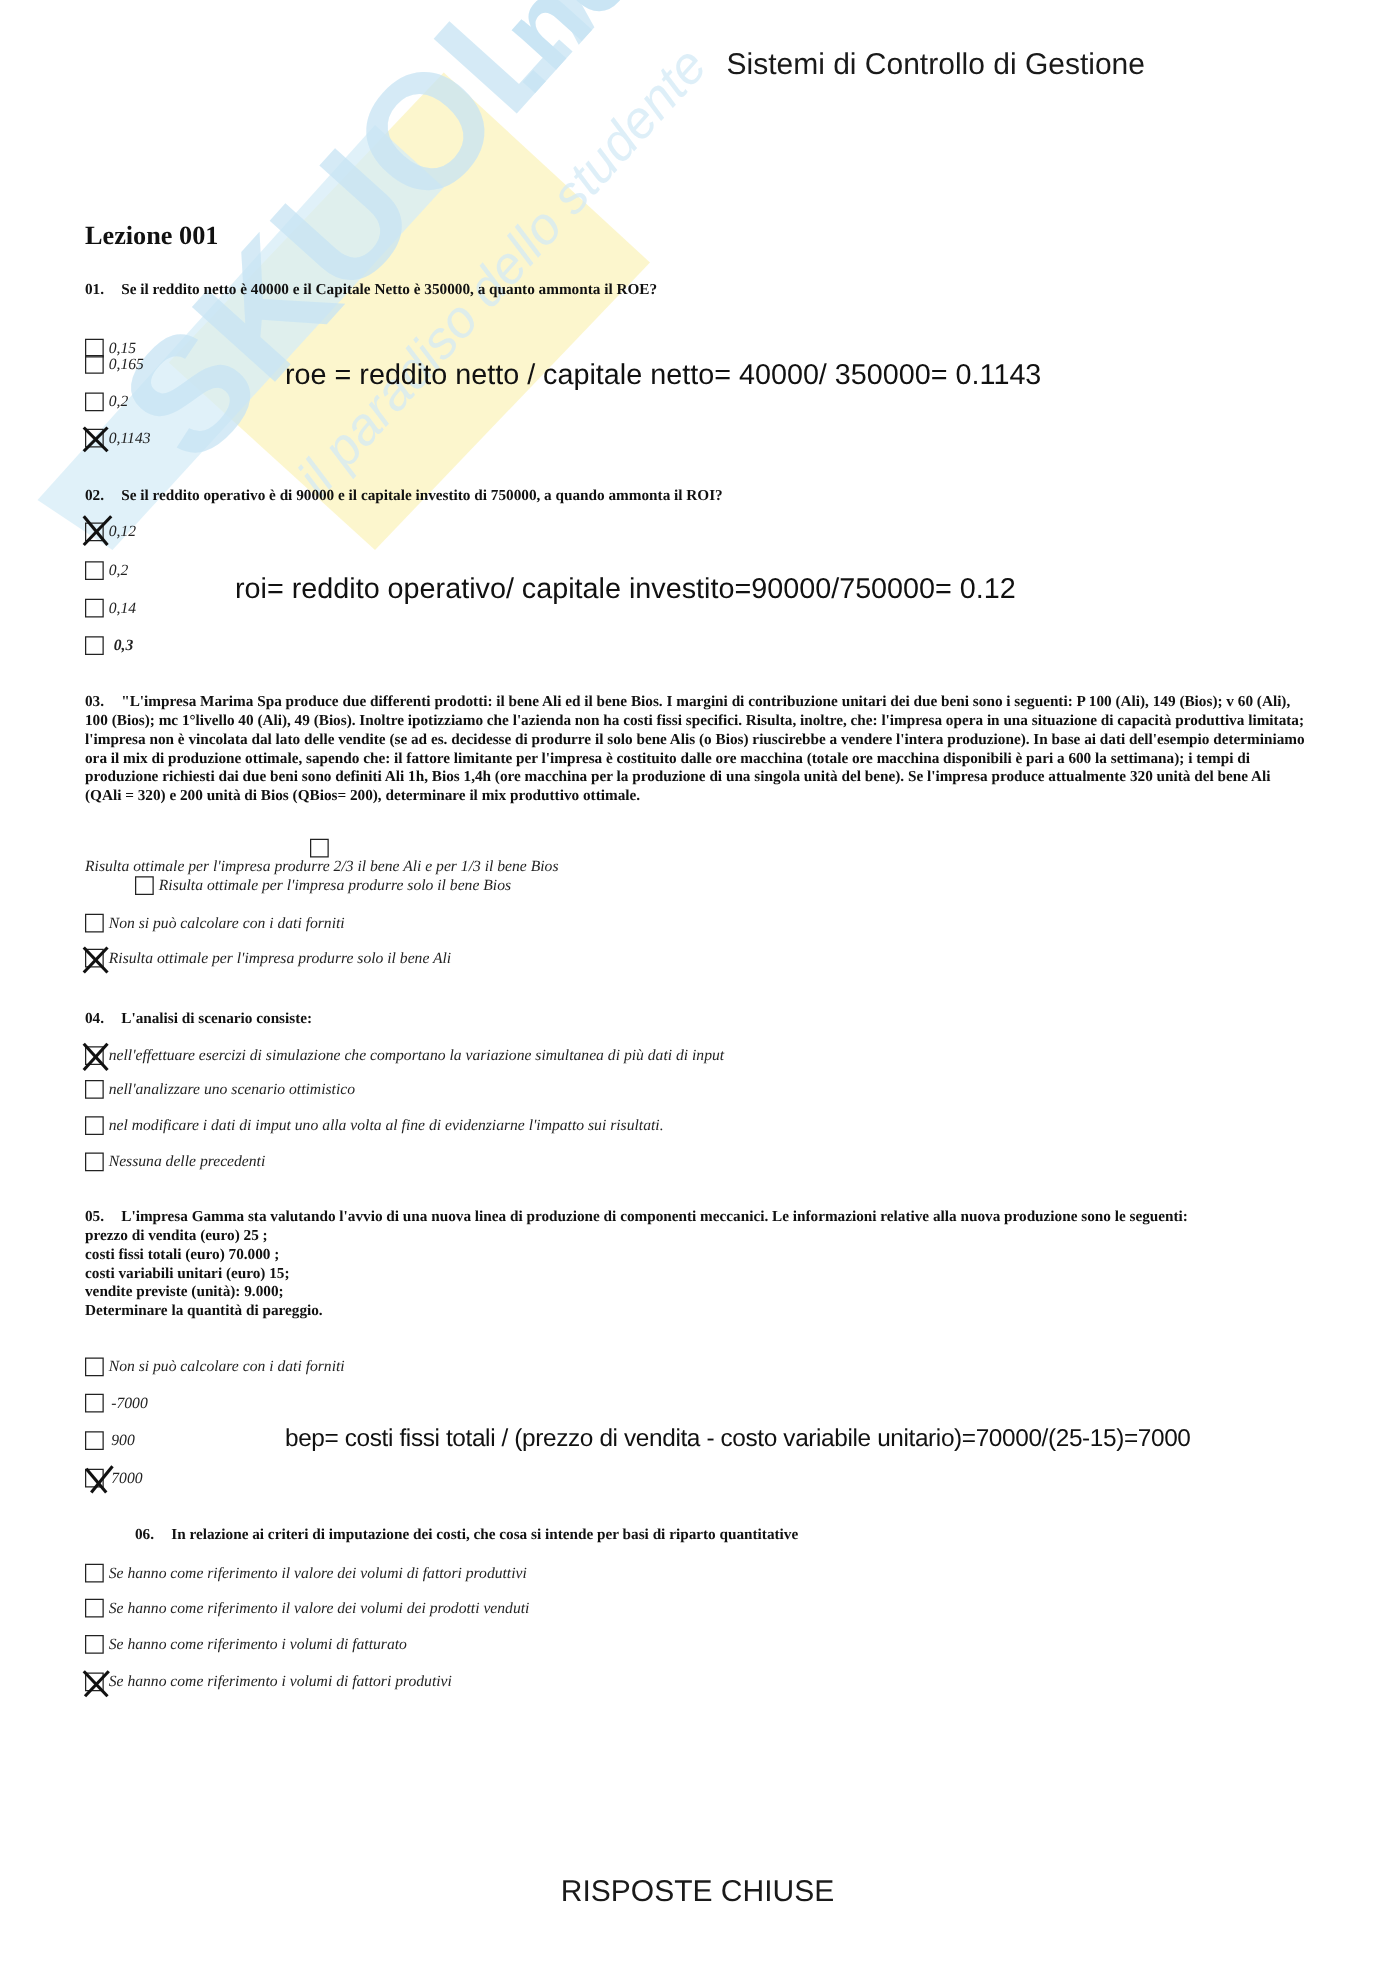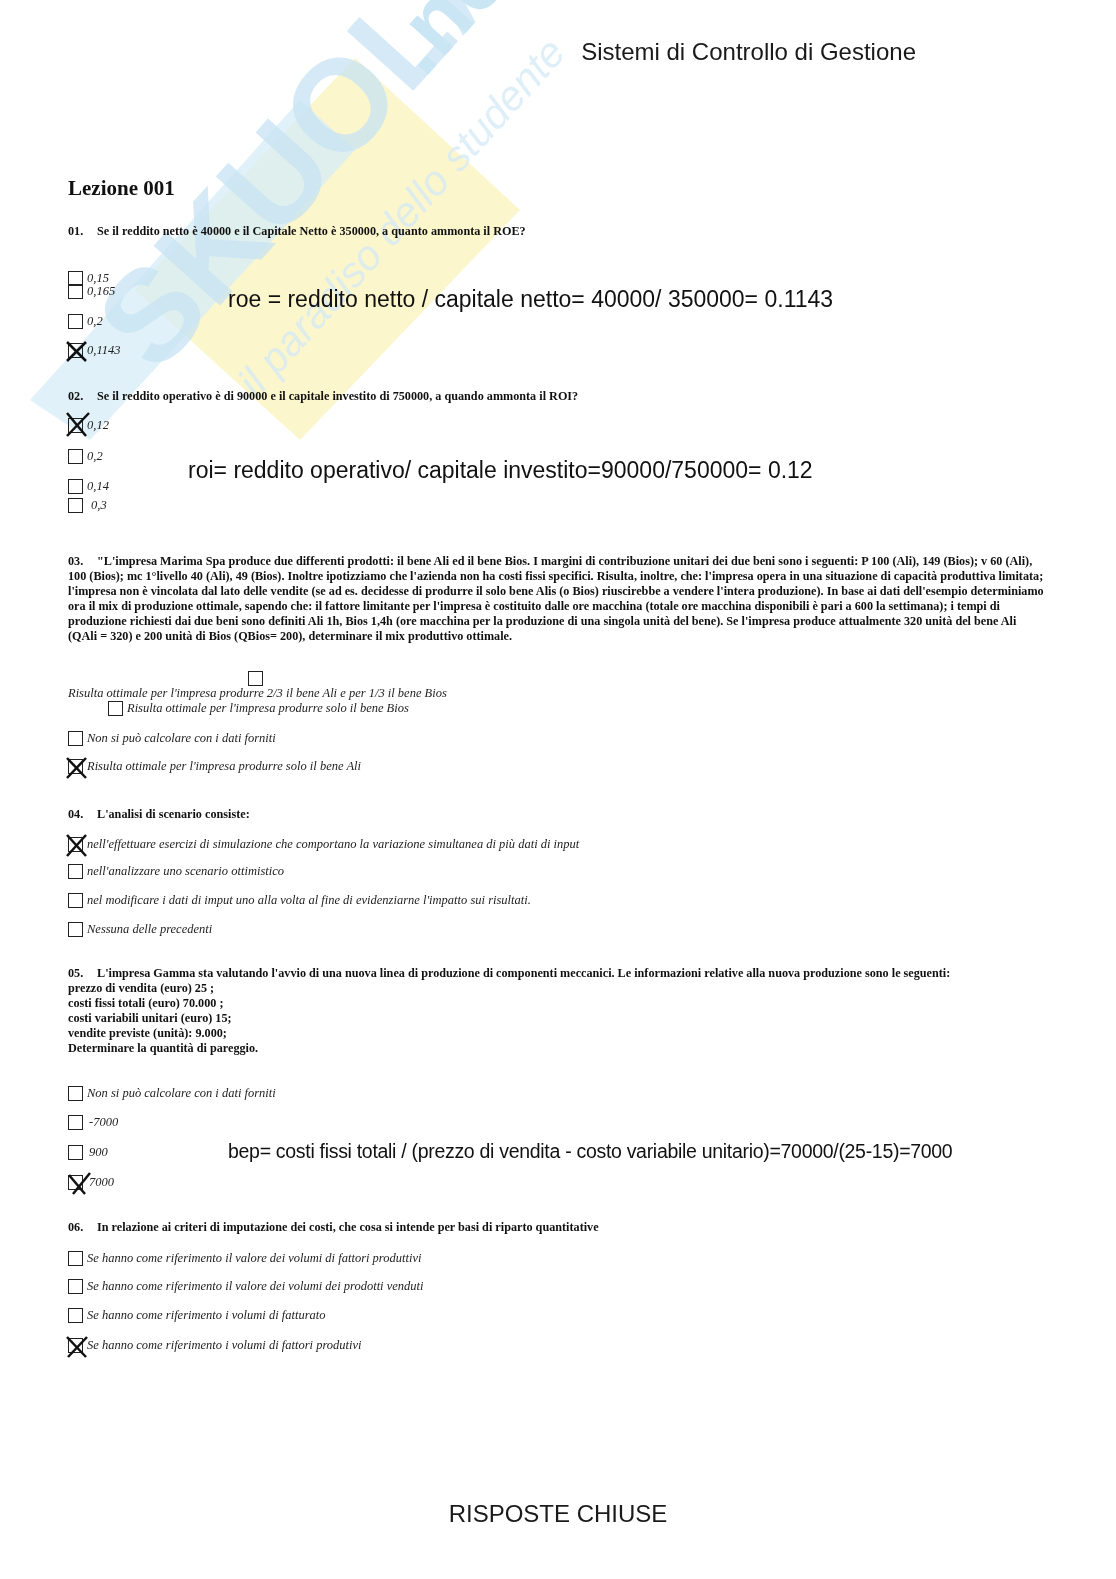--- a/index.html
+++ b/index.html
@@ -101,21 +101,21 @@
     <span>0,12</span>
   </div>
   <div class="option" style="top:447px;">
     <span class="cb"></span>
     <span>0,2</span>
   </div>
   <div class="option" style="top:477px;">
     <span class="cb"></span>
     <span>0,14</span>
   </div>
-  <div class="option" style="top:496px;">
+  <div class="option" style="top:507px;font-weight:bold;">
     <span class="cb" style="margin-right:8px;"></span>
     <span>0,3</span>
   </div>
   <div class="annotation" style="left:188px; top:457px; font-size:23px;">roi= reddito operativo/ capitale investito=90000/750000= 0.12</div>
 
   <div class="question long" style="top:554px;">
     <span class="num">03.</span><span>"L'impresa Marima Spa produce due differenti prodotti: il bene Ali ed il bene Bios. I margini di contribuzione unitari dei due beni sono i seguenti: P 100 (Ali), 149 (Bios); v 60 (Ali), 100 (Bios); mc 1°livello 40 (Ali), 49 (Bios). Inoltre ipotizziamo che l'azienda non ha costi fissi specifici. Risulta, inoltre, che: l'impresa opera in una situazione di capacità produttiva limitata; l'impresa non è vincolata dal lato delle vendite (se ad es. decidesse di produrre il solo bene Alis (o Bios) riuscirebbe a vendere l'intera produzione). In base ai dati dell'esempio determiniamo ora il mix di produzione ottimale, sapendo che: il fattore limitante per l'impresa è costituito dalle ore macchina (totale ore macchina disponibili è pari a 600 la settimana); i tempi di produzione richiesti dai due beni sono definiti Ali 1h, Bios 1,4h (ore macchina per la produzione di una singola unità del bene). Se l'impresa produce attualmente 320 unità del bene Ali (QAli = 320) e 200 unità di Bios (QBios= 200), determinare il mix produttivo ottimale.</span>
   </div>
   <div class="option" style="top:671px;flex-direction:column;">
     <span class="cb"></span>
@@ -186,21 +186,21 @@
     <span class="cb" style="margin-right:6px;">
       <svg viewBox="0 0 23 23">
           <line x1="4" y1="3" x2="20" y2="22" stroke="#111" stroke-width="2.5"></line>
           <line x1="25" y1="1" x2="8" y2="22" stroke="#111" stroke-width="2.5"></line>
         </svg>
     </span>
     <span>7000</span>
   </div>
   <div class="annotation" style="left:228px; top:1140px; font-size:19.5px; letter-spacing:-0.3px;">bep= costi fissi totali / (prezzo di vendita - costo variabile unitario)=70000/(25-15)=7000</div>
 
-  <div class="question" style="top:1220px;">
+  <div class="question" style="top:1220px;margin-left:40px;">
     <span class="num">06.</span><span>In relazione ai criteri di imputazione dei costi, che cosa si intende per basi di riparto quantitative</span>
   </div>
   <div class="option" style="top:1249px;">
     <span class="cb"></span>
     <span>Se hanno come riferimento il valore dei volumi di fattori produttivi</span>
   </div>
   <div class="option" style="top:1277px;">
     <span class="cb"></span>
     <span>Se hanno come riferimento il valore dei volumi dei prodotti venduti</span>
   </div>

